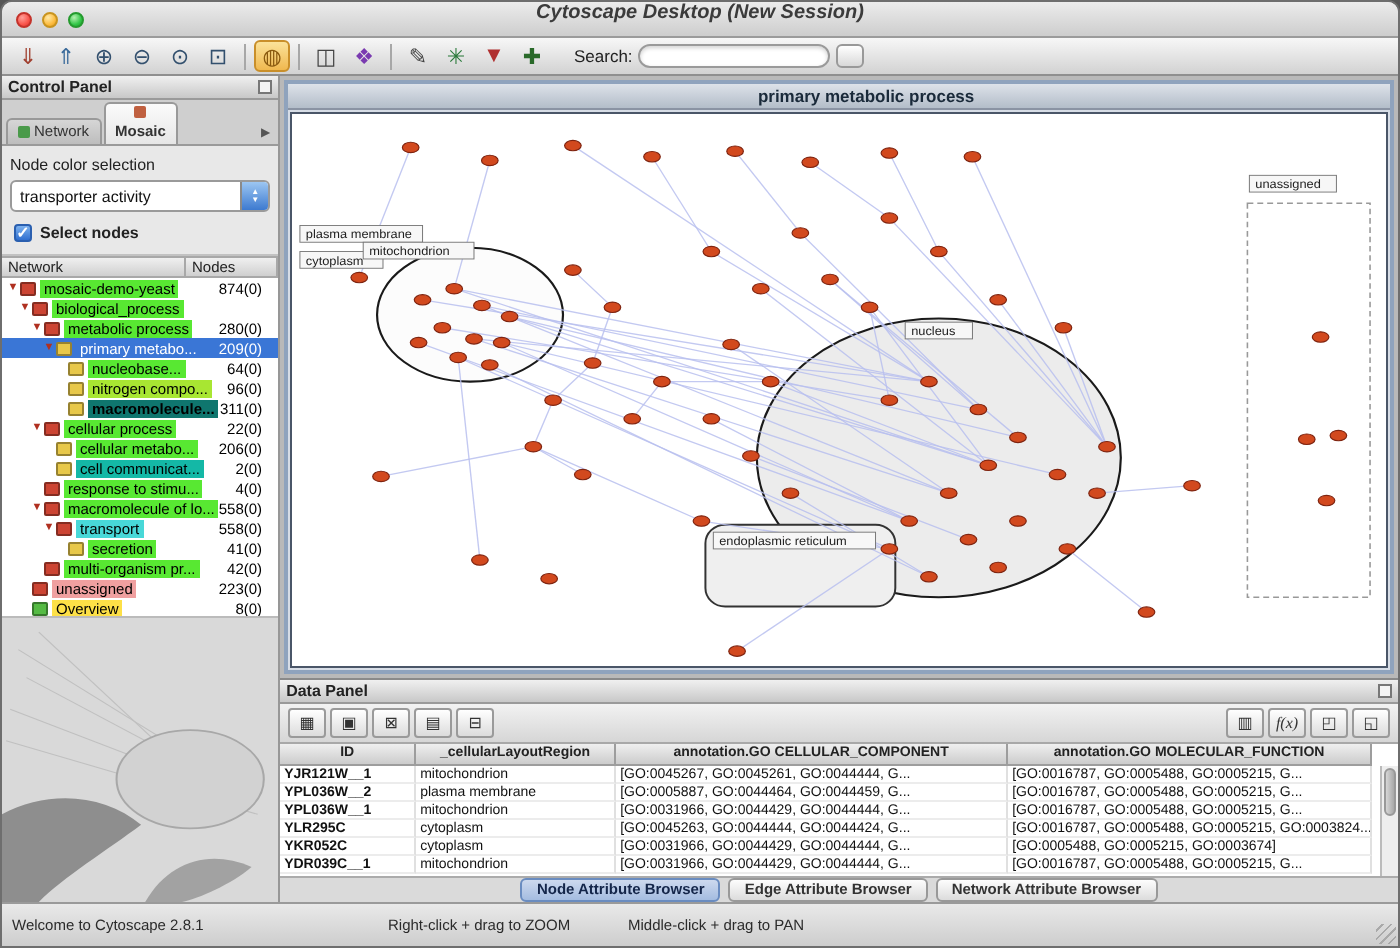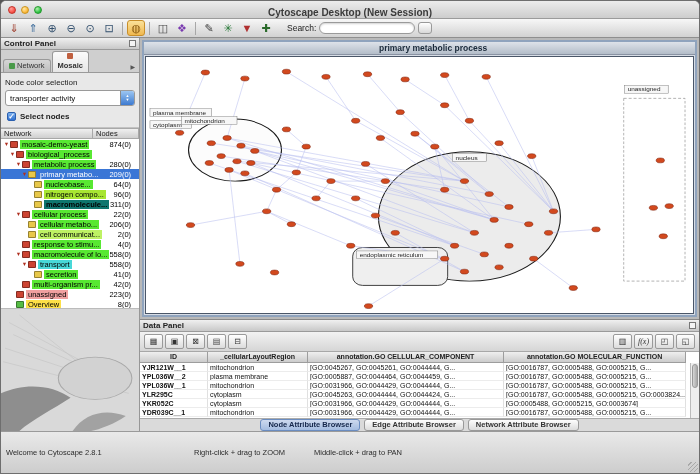--- a/index.html
+++ b/index.html
@@ -1,22 +1,22 @@
 <!DOCTYPE html>
 <html><head>
 <meta charset="utf-8">
 <style>
   * { box-sizing: border-box; margin: 0; padding: 0; }
   body { width:700px; height:474px; font-family:"Liberation Sans",sans-serif; background:#555; }
   .window { width:700px; height:474px; display:flex; flex-direction:column; background:#e2e2e2;
             border:1px solid #6e6e6e; border-radius:6px 6px 0 0; overflow:hidden; }
 
   
-  .titlebar { flex:0 0 18px; position:relative; display:flex; align-items:flex-end;
-              background:linear-gradient(#ececec,#cdcdcd); border-bottom:1px solid #9b9b9b; }
+  .titlebar { flex:0 0 18px; position:relative; display:flex; align-items:flex-start;
+              background:linear-gradient(#ececec,#cdcdcd); border-bottom:1px solid #9b9b9b;font-style:italic; }
   .lights { position:absolute; left:7px; top:5px; display:flex; gap:5px; }
   .light { width:8px; height:8px; border-radius:50%; display:inline-block; }
   .light.red { background:radial-gradient(circle at 35% 30%,#ff9f98,#f9554c 60%,#d8352c); border:0.5px solid #c4332b;}
   .light.yellow { background:radial-gradient(circle at 35% 30%,#ffe9a8,#fdbc40 60%,#dd9a1e); border:0.5px solid #c9941f;}
   .light.green { background:radial-gradient(circle at 35% 30%,#b6f0b0,#33c748 60%,#1f9a30); border:0.5px solid #259a2e;}
   .wtitle { flex:1; text-align:center; font-size:10px; font-weight:bold; color:#3b3b3b; }
 
   
   .toolbar { flex:0 0 19px; display:flex; align-items:center; padding:0 4px;
              background:linear-gradient(#f7f7f7,#d2d2d2); border-bottom:1px solid #8f8f8f; }
@@ -110,21 +110,21 @@
   .td.idcol { font-weight:bold; }
   .vscroll { position:absolute; right:0; top:11px; bottom:0; width:9px; background:#eee; border-left:1px solid #bbb; }
   .vthumb { margin:1px; height:24px; background:linear-gradient(90deg,#d6d6d6,#a8a8a8); border:1px solid #999; border-radius:4px; }
   .dp-tabs { flex:0 0 13px; display:flex; justify-content:center; align-items:center; gap:4px;
              background:#dadada; border-top:1px solid #ababab; }
   .dtab { font-size:7.5px; font-weight:bold; padding:0px 7px 1px; border:1px solid #999; border-radius:3px;
           background:linear-gradient(#fdfdfd,#dcdcdc); color:#333; }
   .dtab.active { background:linear-gradient(#cdd9ee,#a4bce0); border-color:#6a8cc0; color:#14264a; }
 
   
-  .statusbar { flex:0 0 13px; display:flex; align-items:center; padding:16px 5px;
+  .statusbar { flex:0 0 13px; display:flex; align-items:center; padding:6px 5px;
                background:linear-gradient(#e9e9e9,#cdcdcd); border-top:1px solid #9a9a9a;
                font-size:7.5px; color:#2b2b2b; position:relative; }
   .sb1 { width:188px; } .sb2 { width:120px; }
   .grip { position:absolute; right:1px; bottom:1px; width:10px; height:10px;
           background:repeating-linear-gradient(135deg,transparent 0 2px,#a9a9a9 2px 3px); }
 </style>
 </head>
 <body>
 
 <div class="window">
@@ -261,21 +261,21 @@
             <span style="width: 20px; flex: 0 0 auto;"></span>
             <span class="exp"></span>
             <span class="folder" style="background: rgb(232, 200, 74);"></span>
             <span class="chip" style="background: rgb(88, 232, 50);">cellular metabo...</span>
             <span class="count">206(0)</span>
           </div>
           <div class="trow">
             <span style="width: 20px; flex: 0 0 auto;"></span>
             <span class="exp"></span>
             <span class="folder" style="background: rgb(232, 200, 74);"></span>
-            <span class="chip" style="background: #bef264;">cell communicat...</span>
+            <span class="chip" style="background: #14b8a6;">cell communicat...</span>
             <span class="count">2(0)</span>
           </div>
           <div class="trow">
             <span style="width: 14px; flex: 0 0 auto;"></span>
             <span class="exp"></span>
             <span class="folder" style="background: rgb(204, 68, 51);"></span>
             <span class="chip" style="background: rgb(88, 232, 50);">response to stimu...</span>
             <span class="count">4(0)</span>
           </div>
           <div class="trow">

